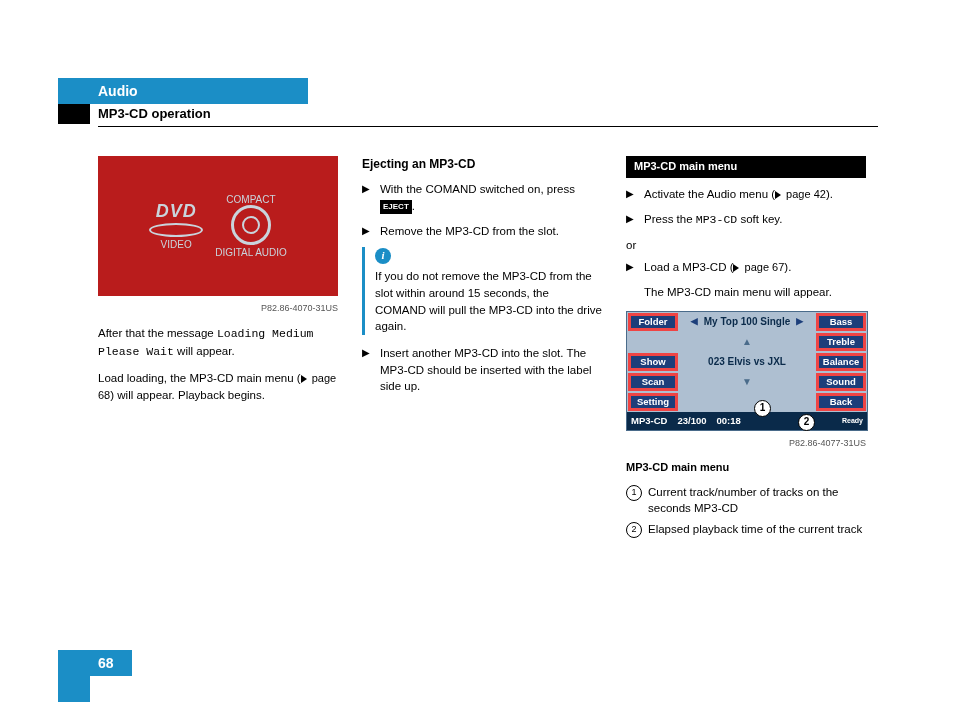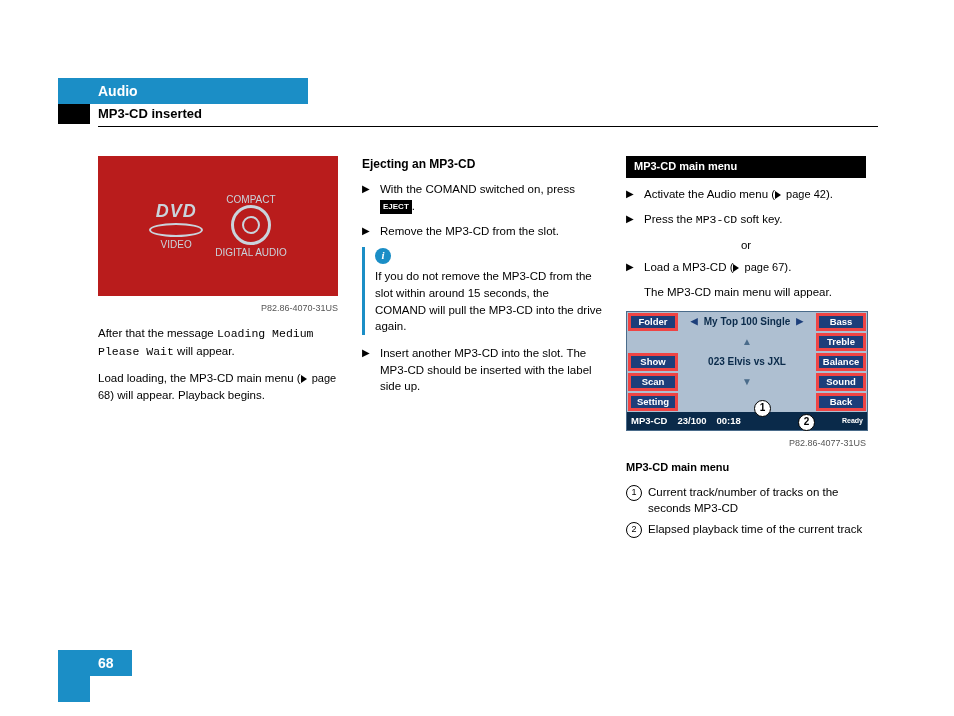--- a/index.html
+++ b/index.html
@@ -145,21 +145,21 @@
     padding-left: 10px;
     margin-bottom: 10px;
   }
   .info-icon {
     width: 16px; height: 16px; border-radius: 50%; background: #1b8ec6; color: #fff;
     font-weight: bold; font-style: italic; font-family: Georgia, serif;
     display: inline-flex; align-items: center; justify-content: center;
     margin-bottom: 4px; font-size: 11px;
   }
   .pageref { font-size: 11px; }
-  .or-text { margin: 6px 0 6px 0; text-align: center; }
+  .or-text { margin: 6px 0 6px 0; }
   
   .comand-screen {
     width: 240px;
     background: #aebfd1;
     border: 1px solid #4a6b8a;
     font-size: 10px;
     color: #0a1a2a;
     margin-top: 4px;
   }
   .cs-row { display: flex; }
@@ -256,21 +256,21 @@
 </style>
 </head>
 <body>
 
 <div class="page">
 
   <div class="side-tab">
     <span>Audio</span>
   </div>
   <div class="black-square"></div>
-  <div class="section-title">MP3-CD inserted</div>
+  <div class="section-title">MP3-CD operation</div>
   <div class="rule"></div>
 
   <div class="columns">
 
     <div class="col">
       <div class="dvd-panel">
         <div class="logo logo-dvd">
           <div class="big">DVD</div>
           <div class="oval"></div>
           <div>VIDEO</div>

